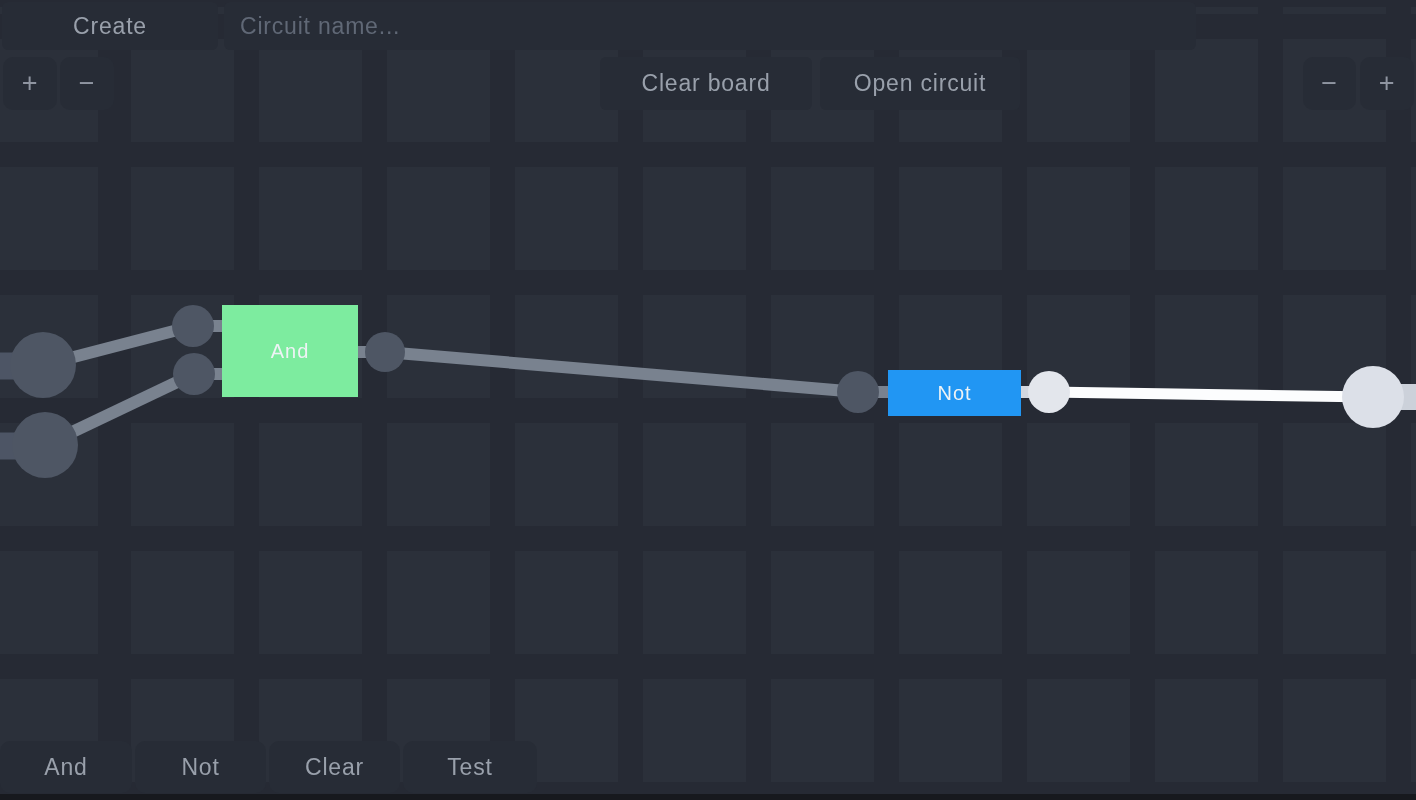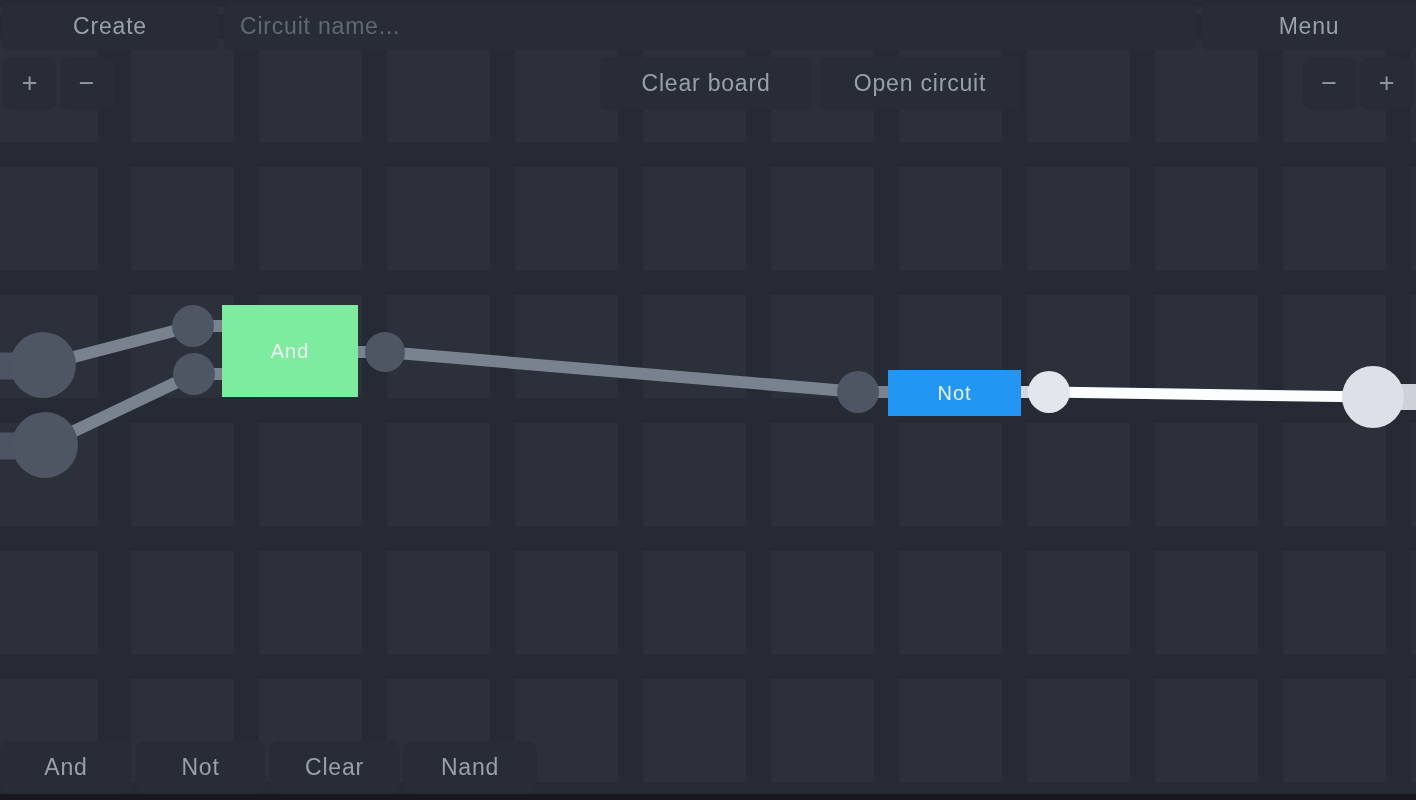--- a/index.html
+++ b/index.html
@@ -74,32 +74,31 @@
       <rect x="222" y="305" width="136" height="92" fill="#7dec9f"></rect>
       <text x="290" y="351" fill="#eef3f5" text-anchor="middle" dominant-baseline="central">And</text>
       <rect x="888" y="370" width="133" height="46" fill="#2196f3"></rect>
       <text x="954.5" y="393" fill="#eef3f5" text-anchor="middle" dominant-baseline="central">Not</text>
     </svg>
 
   <button class="btn row1" id="create-btn">Create</button>
 
   <input id="circuit-name" type="text" placeholder="Circuit name..." style="">
 
-  <button class="btn row1" id="menu-btn">Menu</button>
 
   <button class="btn small row2" id="zoom-in-left">+</button>
   <button class="btn small row2" id="zoom-out-left">−</button>
 
   <button class="btn row2" id="open-circuit">Open circuit</button>
   <button class="btn row2" id="clear-board">Clear board</button>
 
   <button class="btn small row2" id="zoom-out-right">−</button>
   <button class="btn small row2" id="zoom-in-right">+</button>
 
   <div class="bottombar">
     <button class="btn" id="comp-and">And</button>
     <button class="btn" id="comp-not">Not</button>
     <button class="btn" id="comp-nand">Clear</button>
-    <button class="btn" id="comp-test">Nand</button>
+    <button class="btn" id="comp-test">Test</button>
   </div>
 
   <div id="bottom-strip"></div>
 </div>
 
 </body></html>

